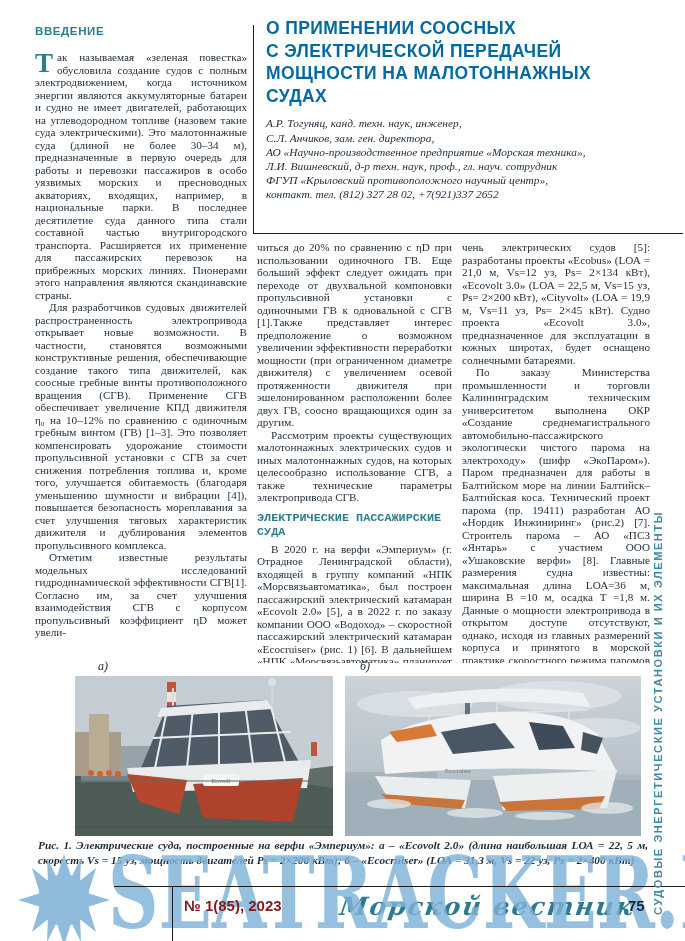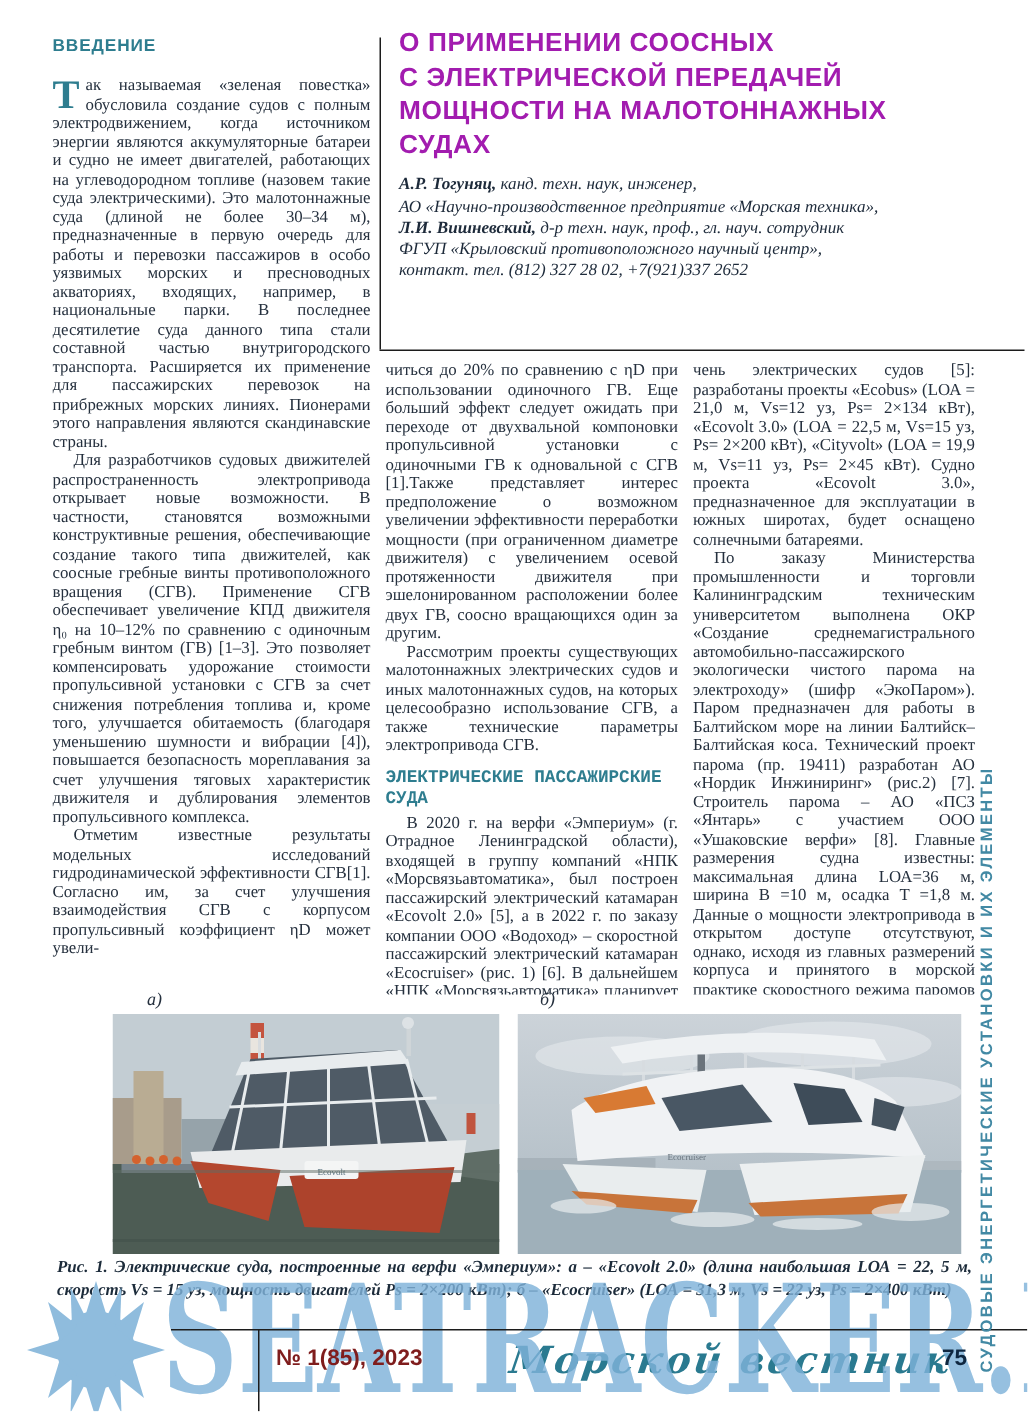--- a/index.html
+++ b/index.html
@@ -12,23 +12,23 @@
           letter-spacing:.6px;color:#2e7d8f;margin:0 0 14px 0;}
   .bodycol p{margin:0;font-size:11.2px;line-height:12.5px;text-align:justify;}
   .bodycol p.ind{text-indent:14px;}
   .dropcap{float:left;font-family:"Liberation Serif",serif;font-weight:bold;
            font-size:27px;line-height:22px;color:#2e7d8f;padding:1px 4px 0 0;}
 
   
   .rule-v{width:1px;background:#1c1c1c;}
   .rule-h{height:1px;background:#1c1c1c;}
   .title-line{font-family:"Liberation Sans",sans-serif;font-weight:bold;font-size:17.5px;
-              line-height:22.6px;letter-spacing:.4px;color:#a21caf;}
+              line-height:22.6px;letter-spacing:.4px;color:#0369a1;}
   .authors{font-size:11.4px;line-height:14.2px;font-style:italic;color:#1d2a3a;}
-  .authors .nm{font-weight:bold;}
+  .authors .nm{font-weight:normal;}
 
   .subhead{font-family:Liberation Mono, monospace;font-weight:bold;font-size:11.8px;
            line-height:14px;color:#2e7d8f;margin:7px 0 4px 0;}
 
   
   .figlabel{font-style:italic;font-size:12px;color:#25303e;}
   .caption{font-size:11.3px;line-height:14.8px;font-weight:bold;font-style:italic;
            color:#1c2b3a;text-align:justify;}
   .photo{display:block;}
 
@@ -62,20 +62,21 @@
   <div class="abs rule-v" style="left:253px;top:25px;height:208px;"></div>
   <div class="abs rule-h" style="left:253px;top:233px;width:430px;"></div>
 
   <div class="abs" style="left:266px;top:17px;width:415px;">
     <div class="title-line">О ПРИМЕНЕНИИ СООСНЫХ</div>
     <div class="title-line">С ЭЛЕКТРИЧЕСКОЙ ПЕРЕДАЧЕЙ</div>
     <div class="title-line">МОЩНОСТИ НА МАЛОТОННАЖНЫХ</div>
     <div class="title-line">СУДАХ</div>
     <div class="authors" style="margin-top:9px;">
       <div><span class="nm">А.Р. Тогуняц,</span><span> канд. техн. наук, инженер,</span></div>
+      <div><span class="nm">С.Л. Анчиков,</span><span> зам. ген. директора,</span></div>
       <div><span class="nm"></span><span>АО «Научно-производственное предприятие «Морская техника»,</span></div>
       <div><span class="nm">Л.И. Вишневский,</span><span> д-р техн. наук, проф., гл. науч. сотрудник</span></div>
       <div><span class="nm"></span><span>ФГУП «Крыловский противоположного научный центр»,</span></div>
       <div><span class="nm"></span><span>контакт. тел. (812)  327 28 02, +7(921)337 2652</span></div>
     </div>
   </div>
 
   <div class="abs bodycol" style="left:257px;top:241px;width:195px;height:422px;overflow:hidden;">
     <p>читься до 20% по сравнению с ηD при использовании одиночного ГВ. Еще больший эффект следует ожидать при переходе от двухвальной компоновки пропульсивной установки с одиночными ГВ к одновальной с СГВ [1].Также представляет интерес предположение о возможном увеличении эффективности переработки мощности (при ограниченном диаметре движителя) с увеличением осевой протяженности движителя при эшелонированном расположении более двух ГВ, соосно вращающихся один за другим.</p>
     <p class="ind">Рассмотрим проекты существующих малотоннажных электрических судов и иных малотоннажных судов, на которых целесообразно использование СГВ, а также технические параметры электропривода СГВ.</p>

